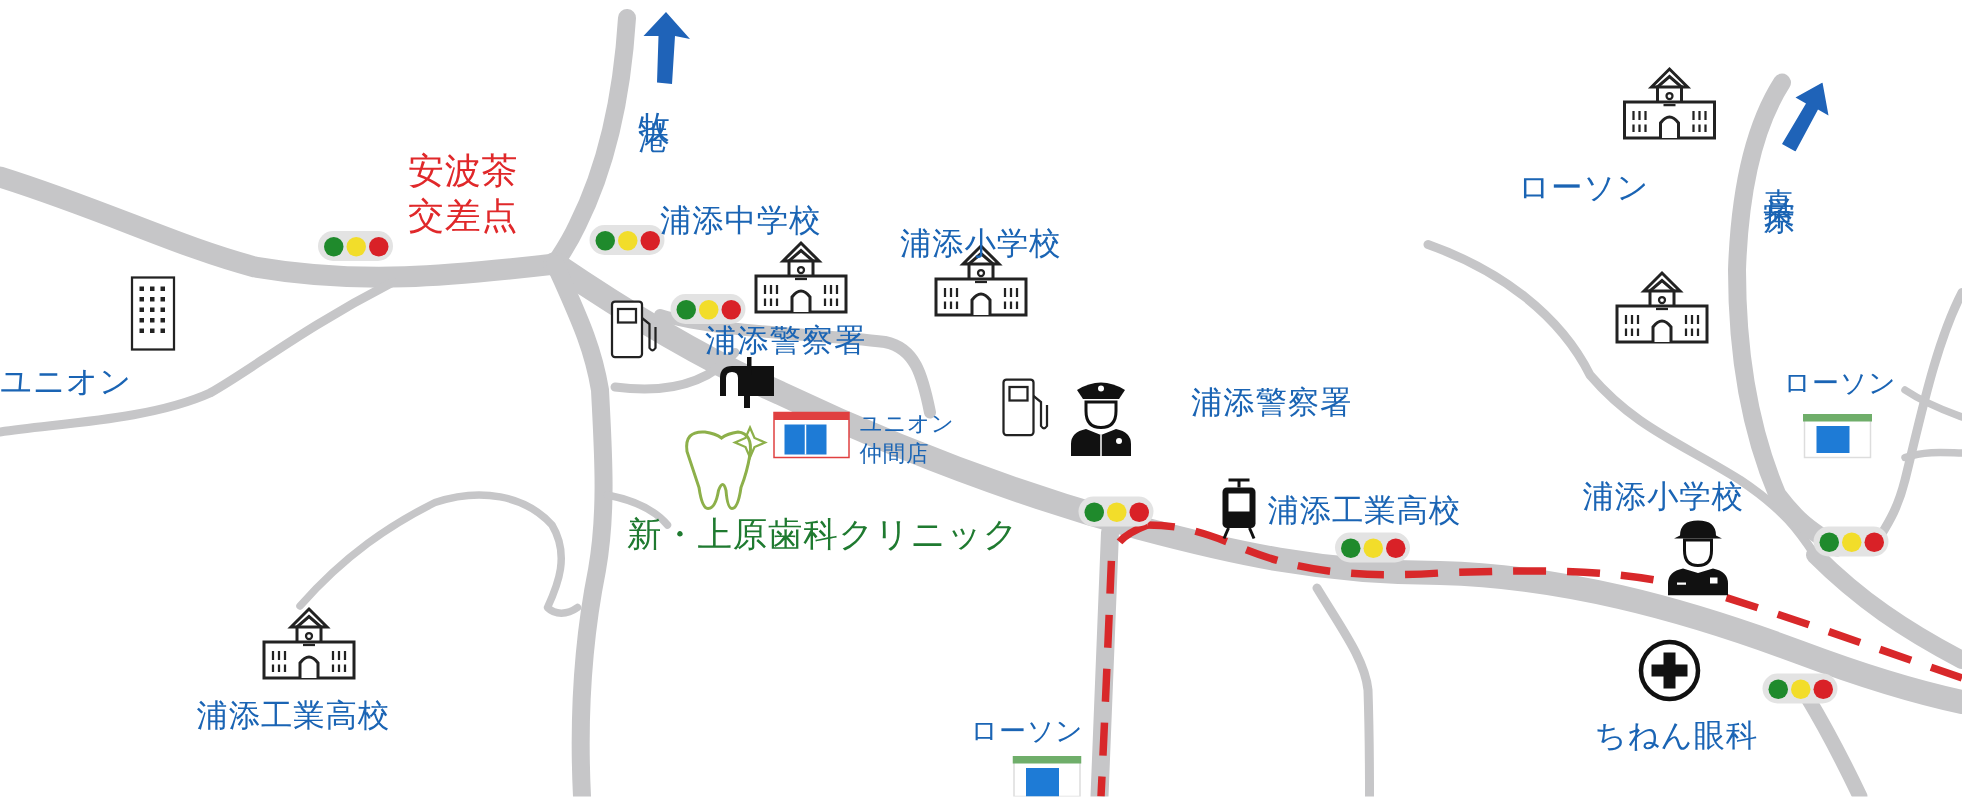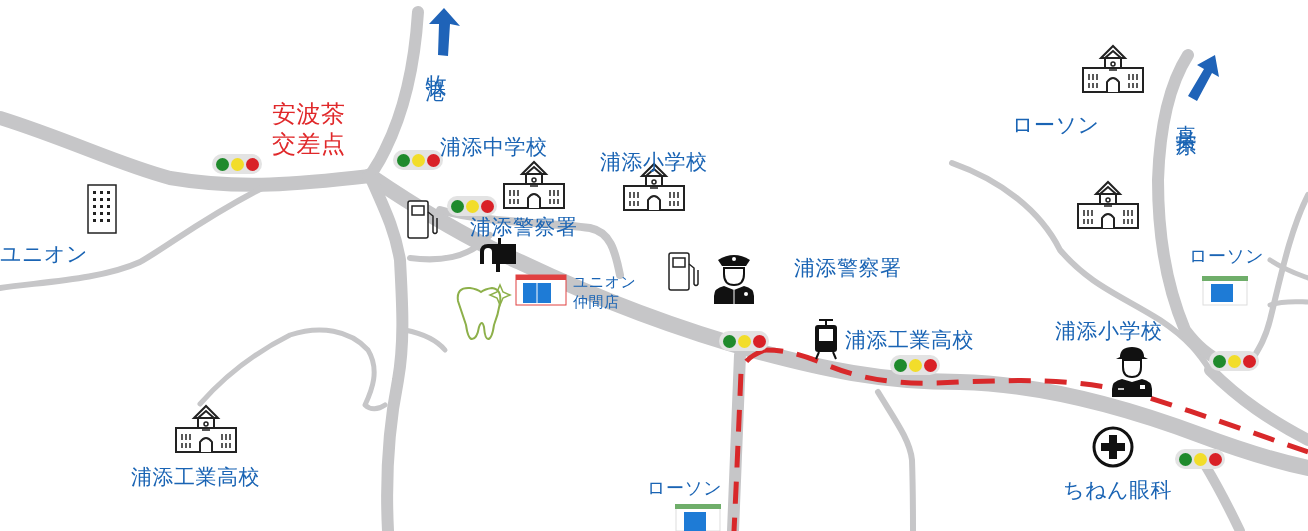--- a/index.html
+++ b/index.html
@@ -224,20 +224,21 @@
   </svg>
   <div class="label small" style="left:573px;top:273px">
     <div>ユニオン</div>
     <div>仲間店</div>
   </div>
 
   <svg class="icon" style="left:452px;top:283px" width="60" height="60" viewBox="0 0 60 60">
     <path d="M6,18 Q4,4 18,5 Q25,6 29,9 Q33,6 40,5 Q50,6 48,20 Q46,32 42,42 Q40,56 36,56 Q33,56 32,44 Q30,36 27,44 Q25,56 20,56 Q16,56 14,42 Q10,30 6,18 Z" fill="none" stroke="#8db04a" stroke-width="2"></path>
     <path d="M48,2 L51,9 L58,12 L51,15 L48,22 L45,15 L38,12 L45,9 Z" fill="none" stroke="#8db04a" stroke-width="1.5"></path>
   </svg>
+  <div class="label green" style="left:418px;top:346px">新・上原歯科クリニック</div>
 
   <svg class="icon" style="left:712px;top:252px" width="44" height="52" viewBox="0 0 44 52">
     <path d="M6,8 Q22,-2 38,8 L34,14 L10,14 Z" fill="#111"></path>
     <circle cx="22" cy="7" r="2" fill="#fff"></circle>
     <path d="M12,16 L32,16 L32,22 Q32,33 22,33 Q12,33 12,22 Z" fill="#fff" stroke="#111" stroke-width="2"></path>
     <path d="M2,52 L2,44 Q2,36 12,34 L22,38 L32,34 Q42,36 42,44 L42,52 Z" fill="#111"></path>
     <line x1="22" y1="38" x2="22" y2="52" stroke="#fff" stroke-width="1"></line>
     <circle cx="34" cy="42" r="2" fill="#fff"></circle>
   </svg>
   <div class="label" style="left:794px;top:258px">浦添警察署</div>

